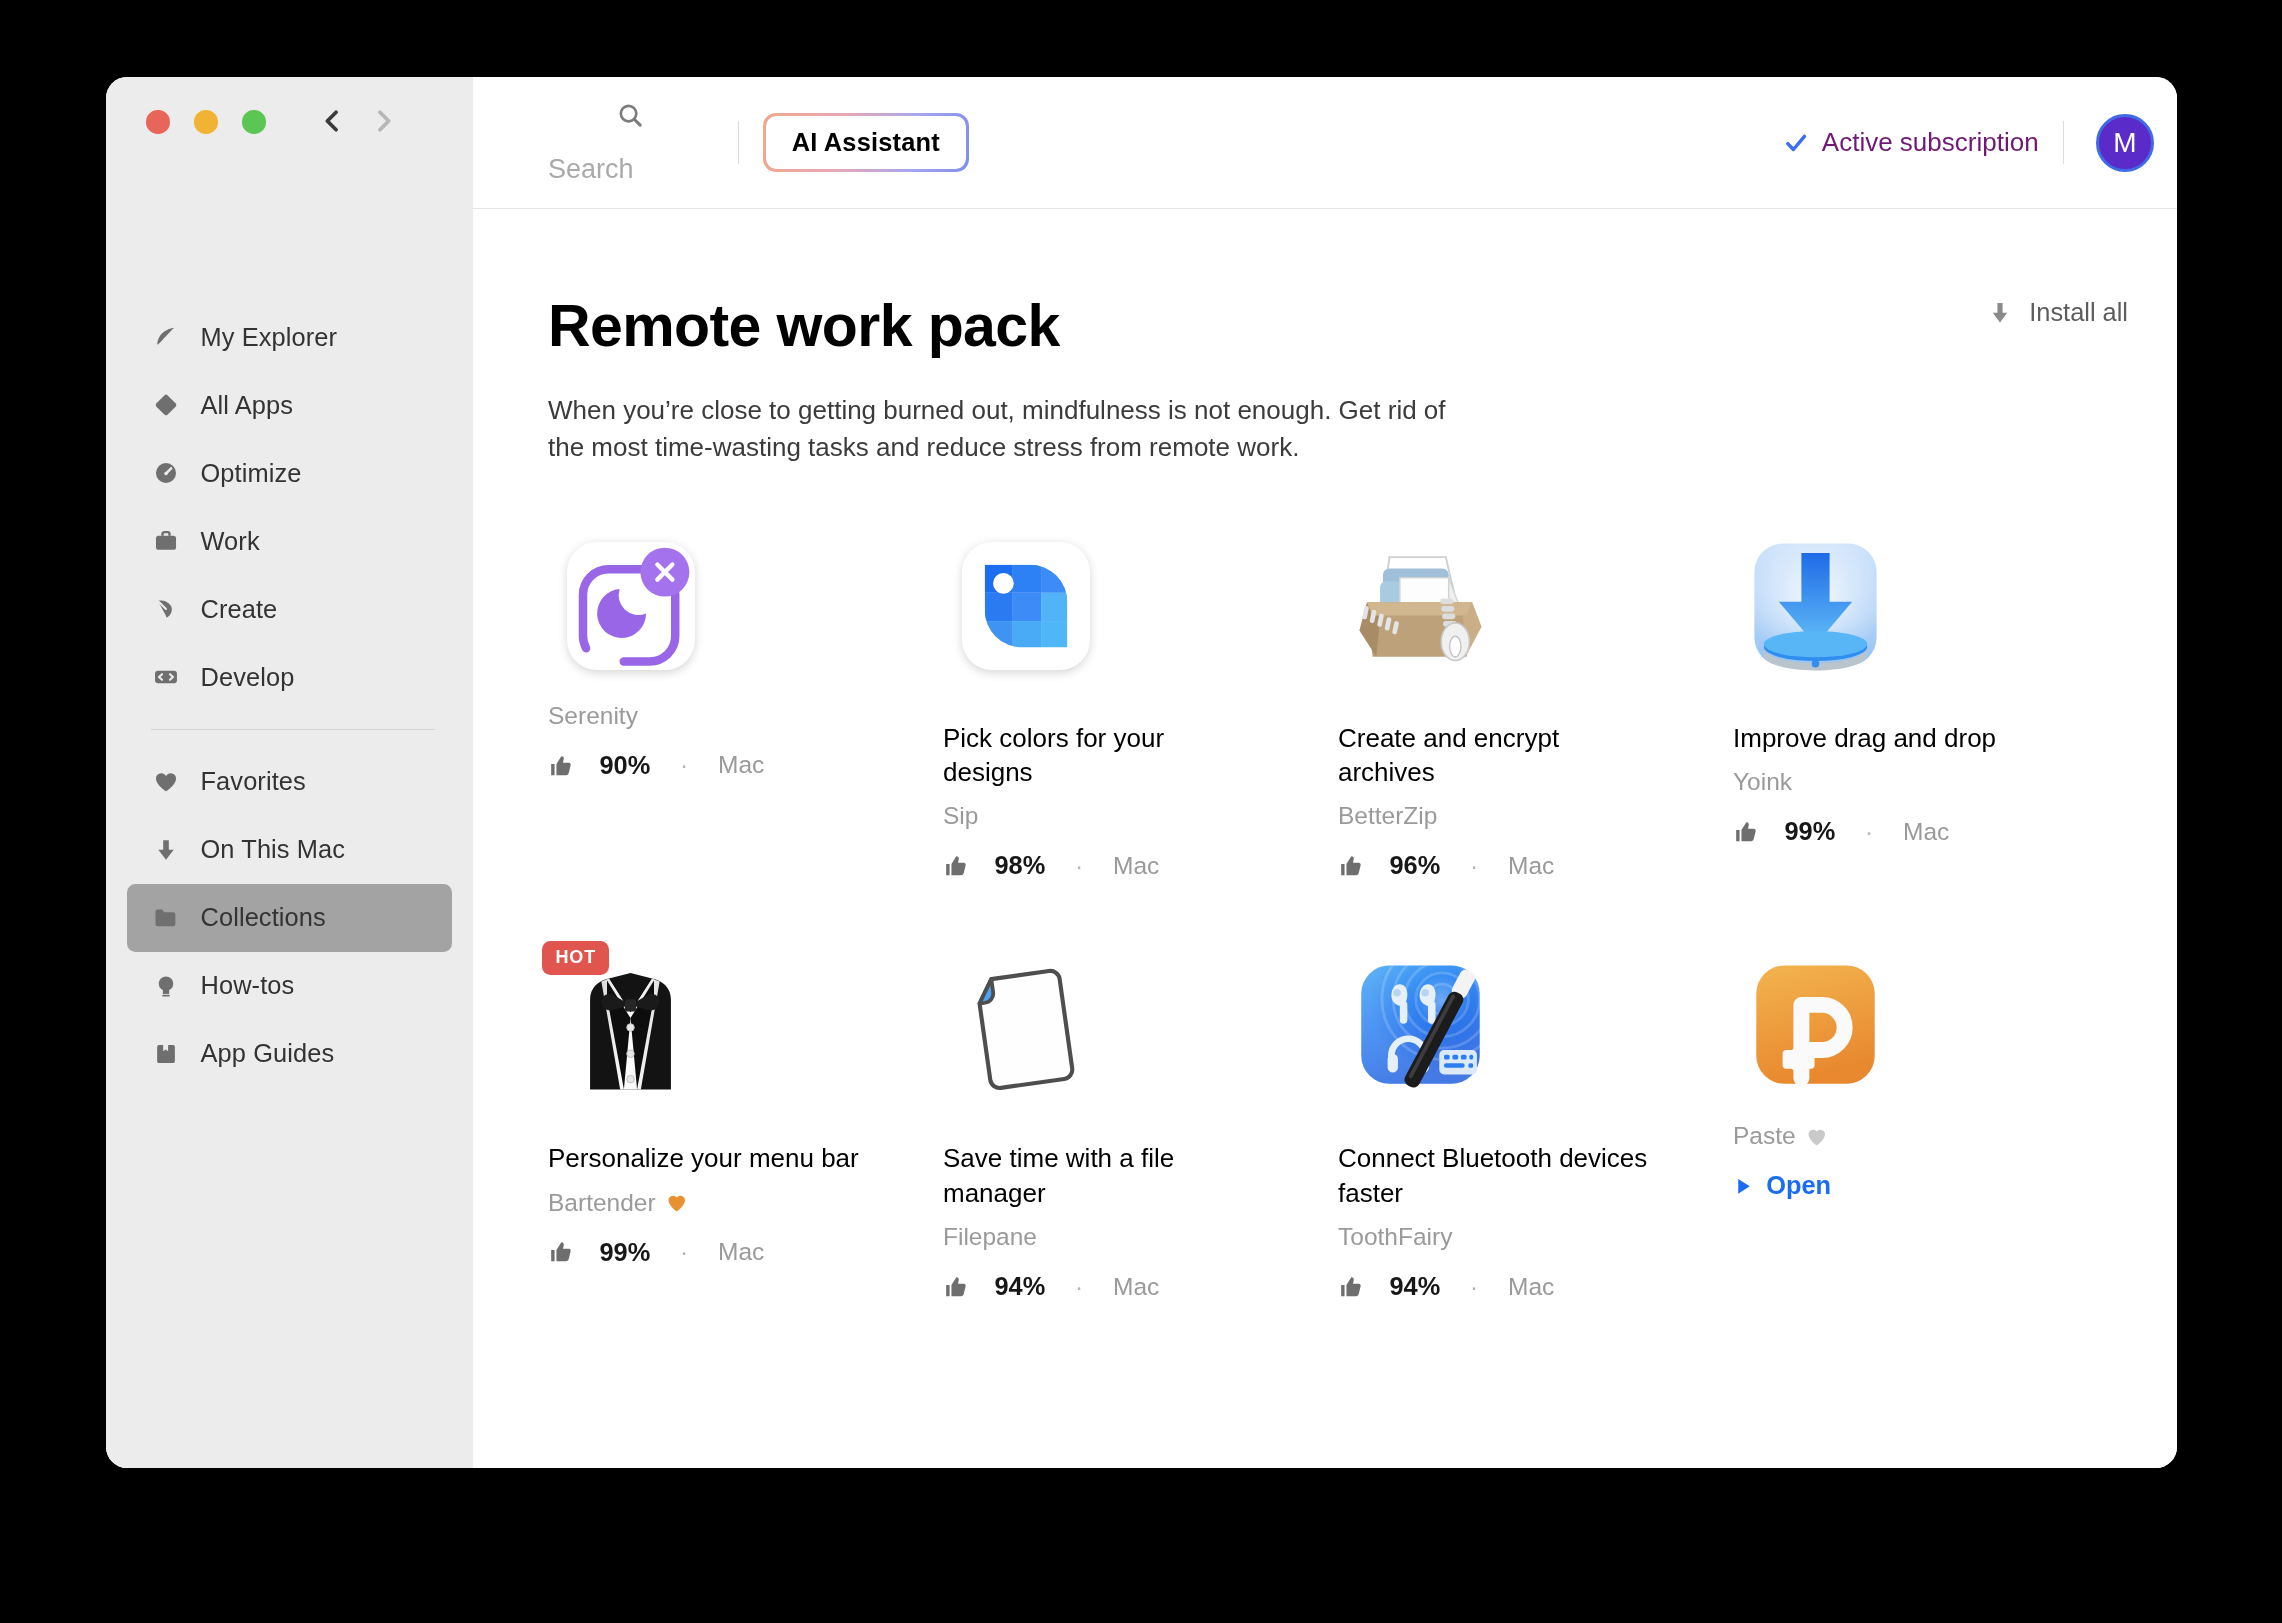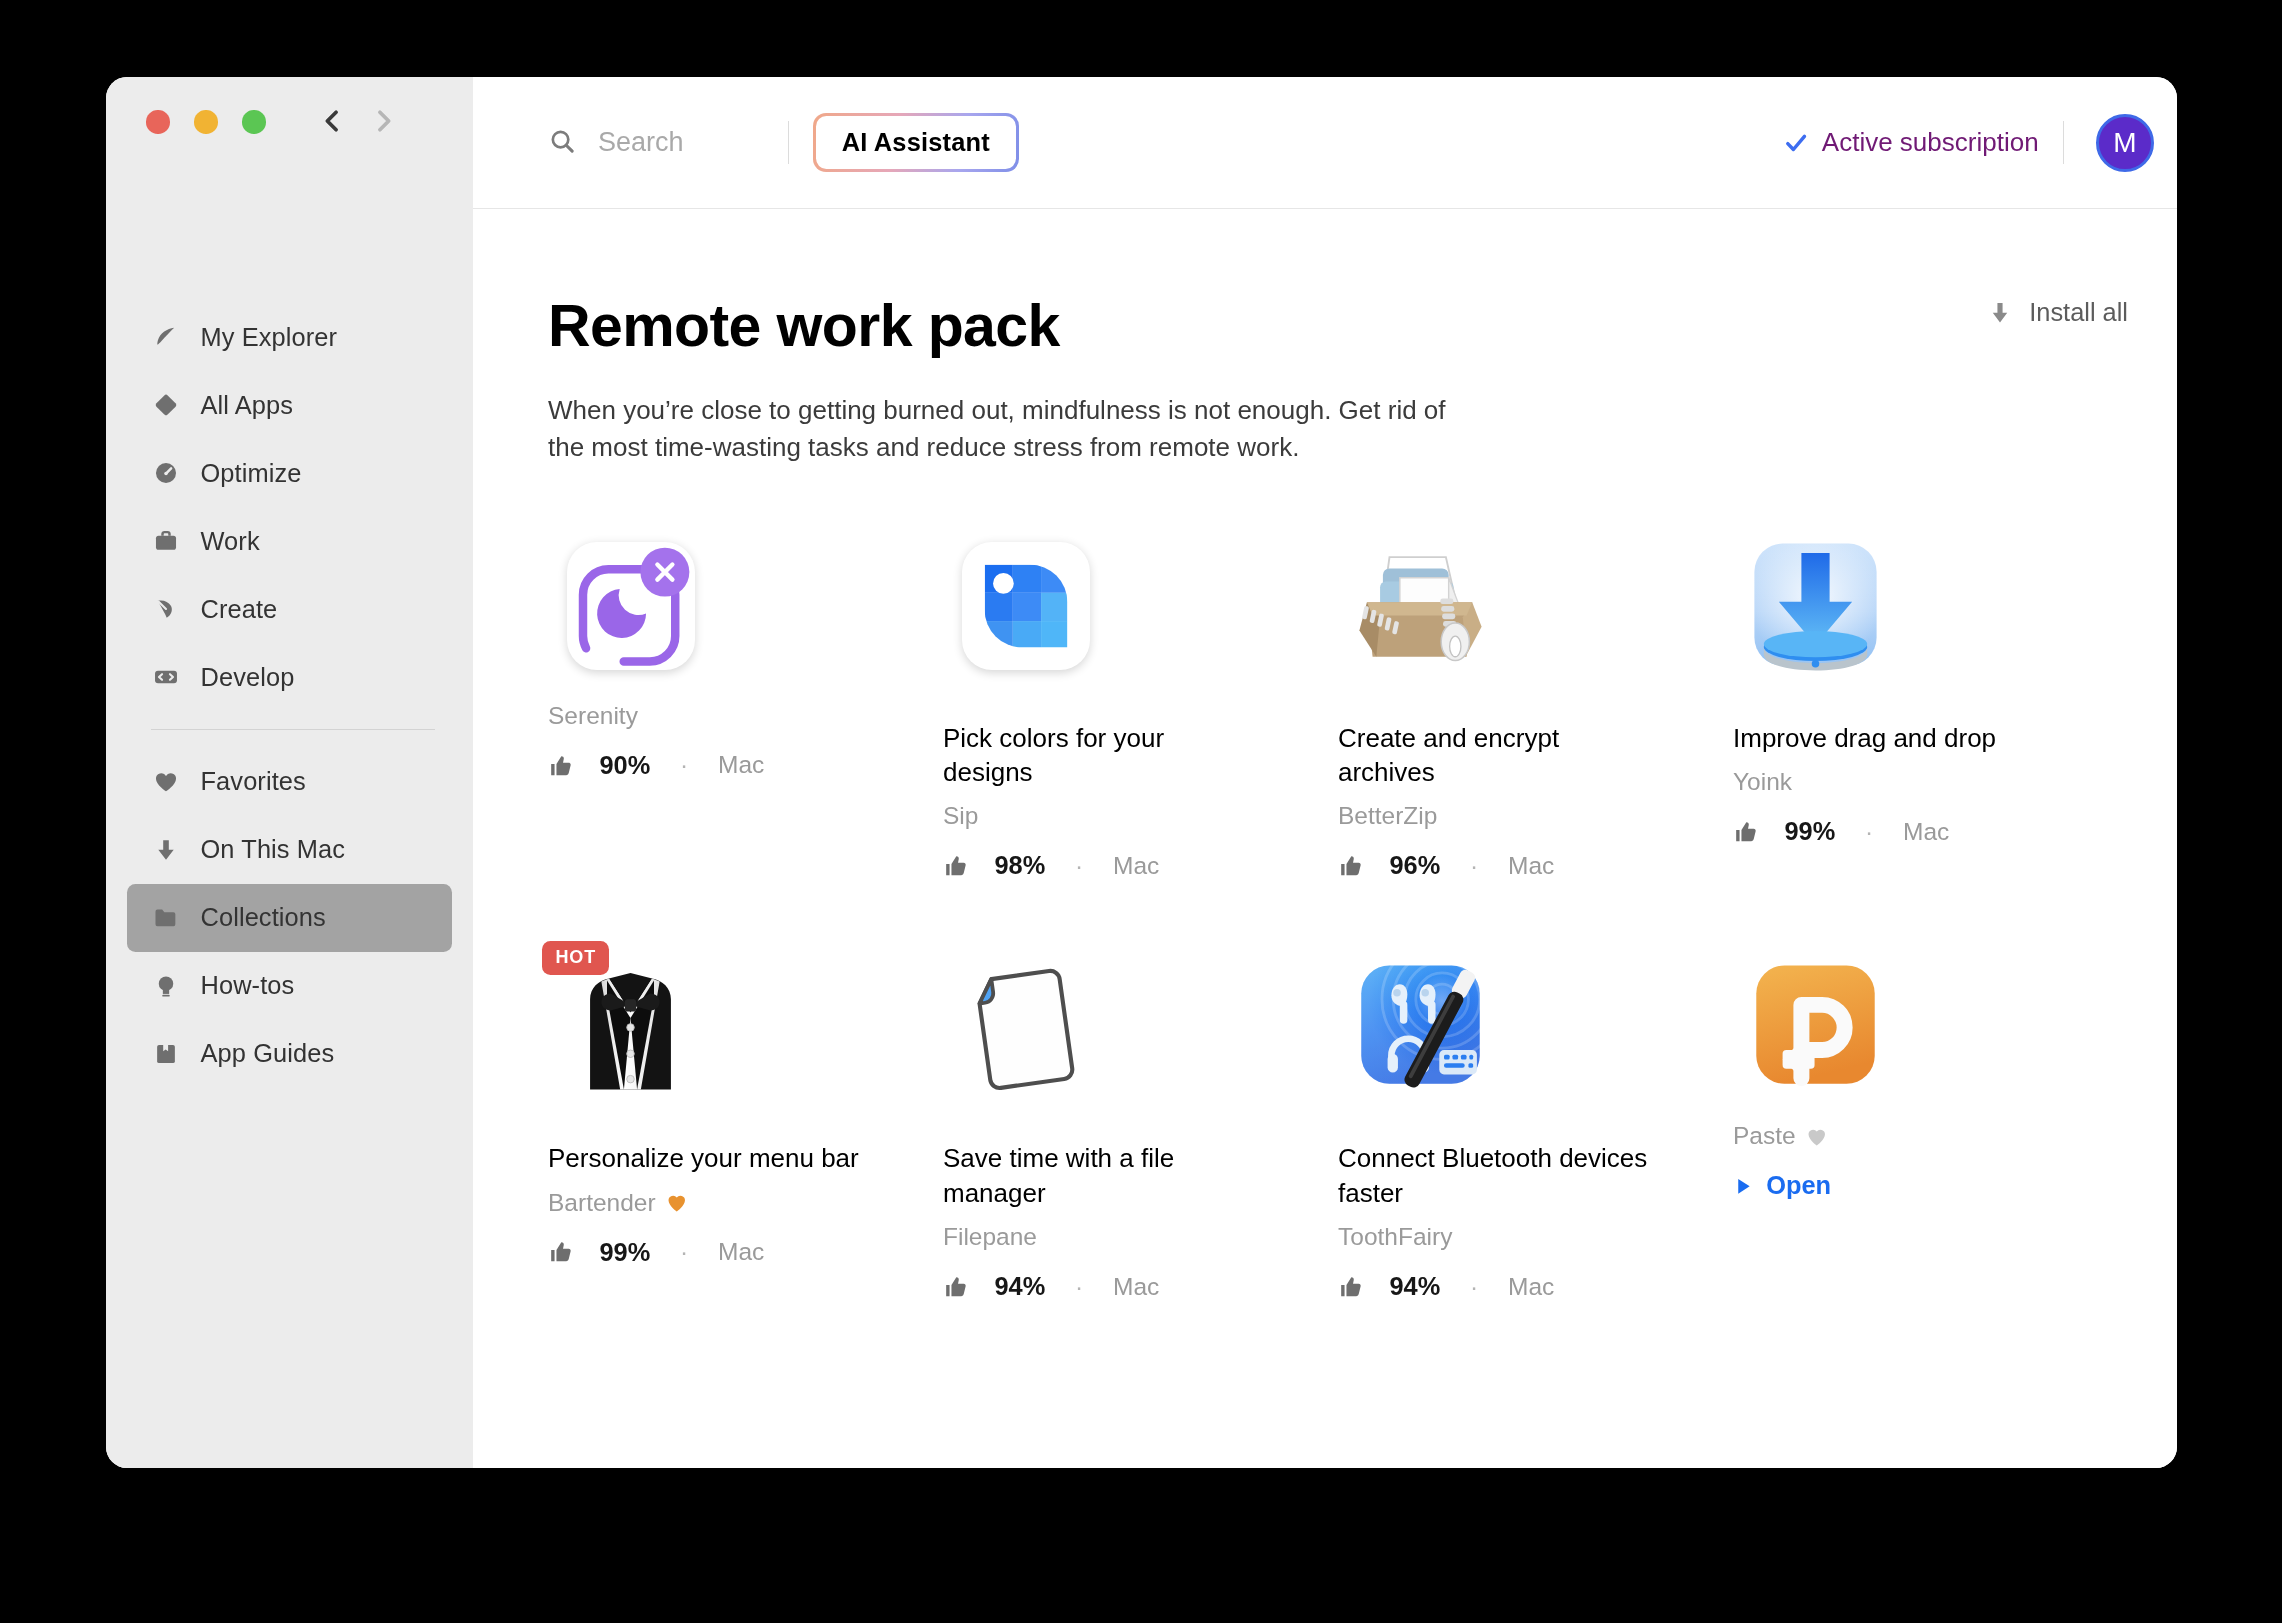--- a/index.html
+++ b/index.html
@@ -66,21 +66,21 @@
   }
   
   .main { flex: 1 1 auto; background: #fff; position: relative; display: flex; flex-direction: column; }
   .topbar {
     height: 132px;
     border-bottom: 0.9px solid #e6e6e6;
     display: flex; align-items: center;
     padding: 0 49px 0 75px;
     position: relative;
   }
-  .search-wrap { display: flex; align-items: center; gap: 21px; }
+  .search-wrap { display: flex; align-items: center; gap: 21px; flex-direction: column; }
   .search-input {
     border: none; outline: none; background: transparent;
     font-family: "Liberation Sans", sans-serif;
     font-size: 27px; color: #444;
     width: 165px;
   }
   .search-input::placeholder { color: #a9a9a9; }
   .vsep { width: 0.9px; height: 43px; background: #dcdcdc; margin: 0 24.5px; }
   .ai-btn {
     position: relative;

